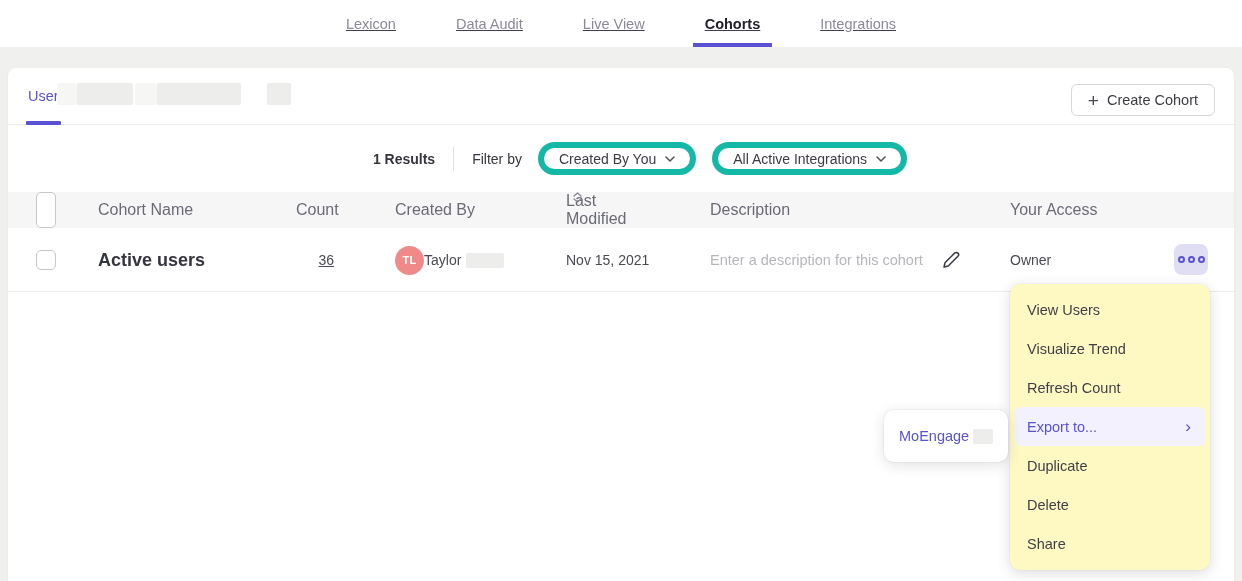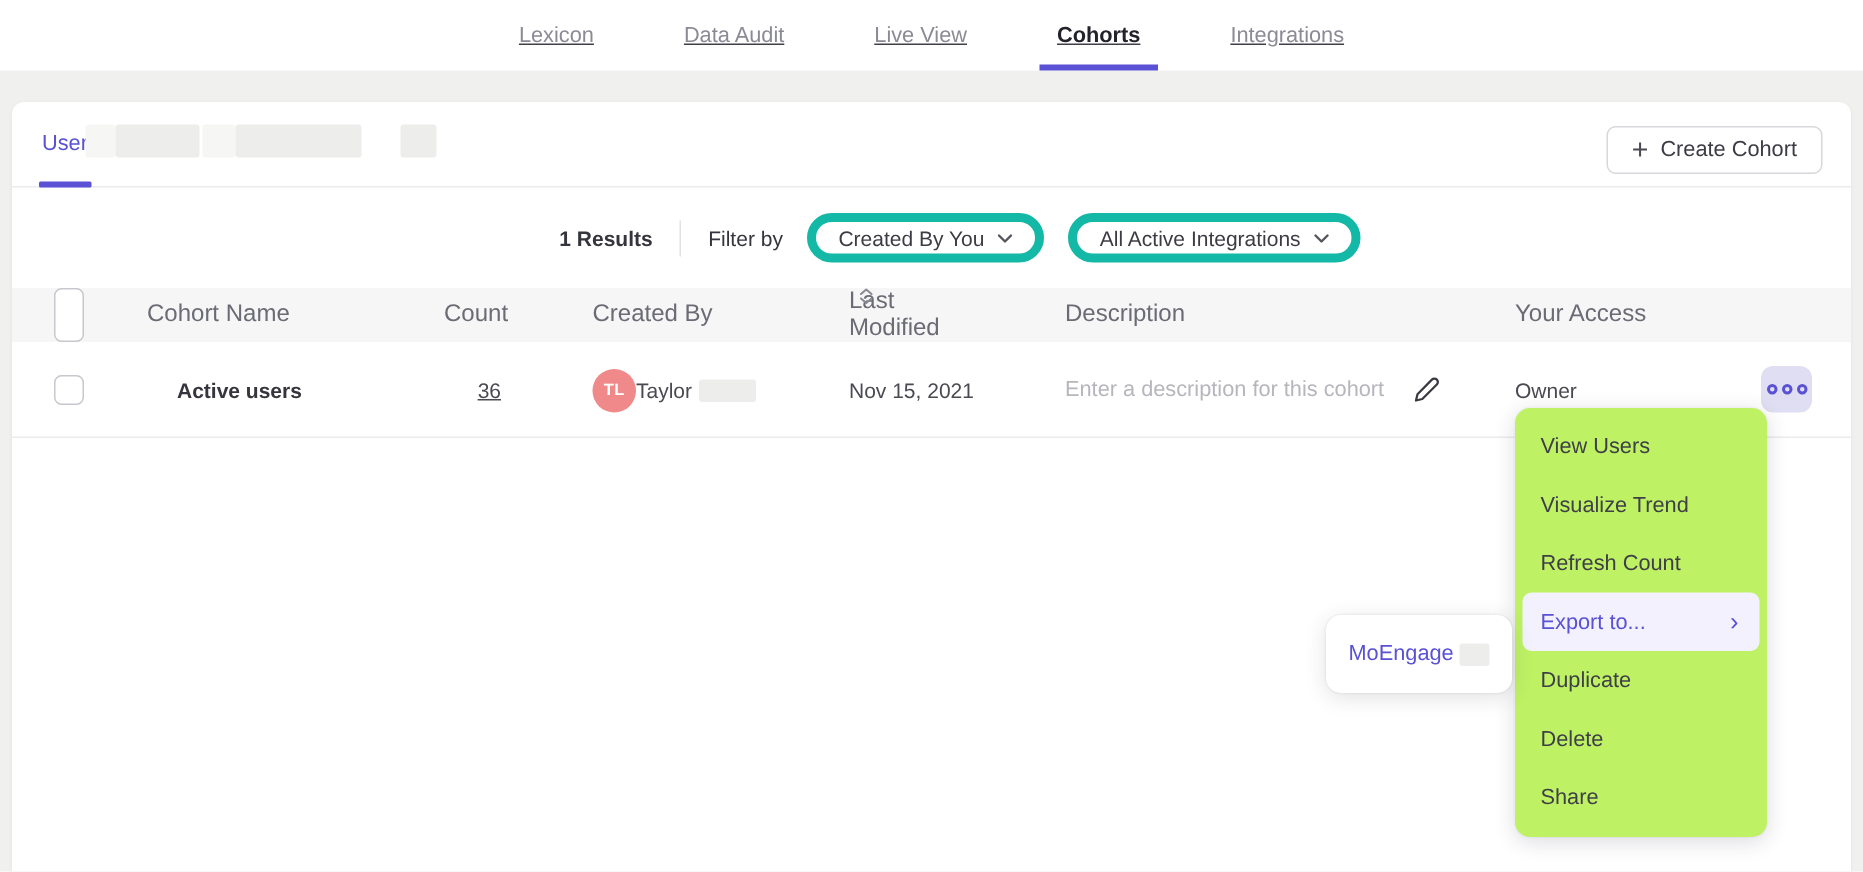--- a/index.html
+++ b/index.html
@@ -39,32 +39,32 @@
   .searchbox { position:absolute; right:20px; top:76px; width:170px; height:33px; background:#f1f1f1;
                border-radius:6px; display:flex; align-items:center; padding:0 10px; cursor:text; }
   .searchbox .ph { margin-left:8px; width:120px; height:16px; background:#f9f9f8; border-radius:2px; }
   
   .thead { position:absolute; left:0; top:124px; right:0; height:36px; background:#f6f6f7; }
   .thead span { position:absolute; top:0; height:36px; display:flex; align-items:center; font-size:16px; color:#6b6b75; }
   .tr { position:absolute; left:0; top:160px; right:0; height:64px; border-bottom:1px solid #ececee; background:#fff; }
   .tr > div { position:absolute; top:0; height:64px; display:flex; align-items:center; }
   .checkbox { width:20px; height:20px; border:1.5px solid #c7c7cd; border-radius:5px; background:#fff; cursor:pointer; }
   .cb-head { position:absolute; left:28px; top:8px; }
-  .cohort-name { font-size:14px; font-weight:700; color:#35353d;margin-left:20px; }
+  .cohort-name { font-size:18px; font-weight:700; color:#35353d; }
   .count-val { font-size:14px; color:#4a4a52;text-decoration:underline; }
   .avatar { width:29px; height:29px; border-radius:50%; background:#f08989; color:#fff; font-size:11px; font-weight:700;
             display:flex; align-items:center; justify-content:center; letter-spacing:.3px; }
   .cell-text { font-size:14px; color:#4a4a52; }
   .desc-ph { font-size:14.5px; color:#b6b6bc; }
   .pencil { margin-left:18px; cursor:pointer; display:flex; }
   .kebab-btn { position:absolute; right:26px; top:16px; width:34px; height:31px; background:#e0def2; border:none;
                border-radius:8px; display:flex; align-items:center; justify-content:center; gap:3px; cursor:pointer; }
   .kebab-btn i { width:7px; height:7px; border:2px solid #5a51d4; border-radius:50%; display:block; }
   
-  .menu { position:absolute; left:1010px; top:272px; width:168px; height:286px; background:#bef264; border-radius:10px;
+  .menu { position:absolute; left:1010px; top:284px; width:200px; height:286px; background:#fef9c3; border-radius:10px;
           box-shadow:0 3px 14px rgba(40,40,60,0.16), 0 0 0 1px rgba(0,0,0,0.02); padding:6px 4px; z-index:20; }
   .menu .item { position:relative; height:39px; display:flex; align-items:center; padding:0 12px; margin:0 1px;
                 font-size:14.5px; color:#3f3f47; border-radius:6px; cursor:pointer; }
   .menu .item.highlight { background:#f2f1fd; color:#5a51d4; }
   .menu .item .sub-arrow { position:absolute; right:14px; color:#5a51d4; font-size:17px; line-height:1; }
   .submenu { position:absolute; left:884px; top:410px; width:124px; height:52px; background:#fff; border-radius:10px;
              box-shadow:0 3px 14px rgba(40,40,60,0.14), 0 0 0 1px rgba(0,0,0,0.03);
              display:flex; align-items:center; padding:0 15px; z-index:21; cursor:pointer; }
   .submenu .lbl { font-size:14.5px; color:#5a51d4; }
   .submenu .redact { width:36px; height:15px; margin-left:4px; }

